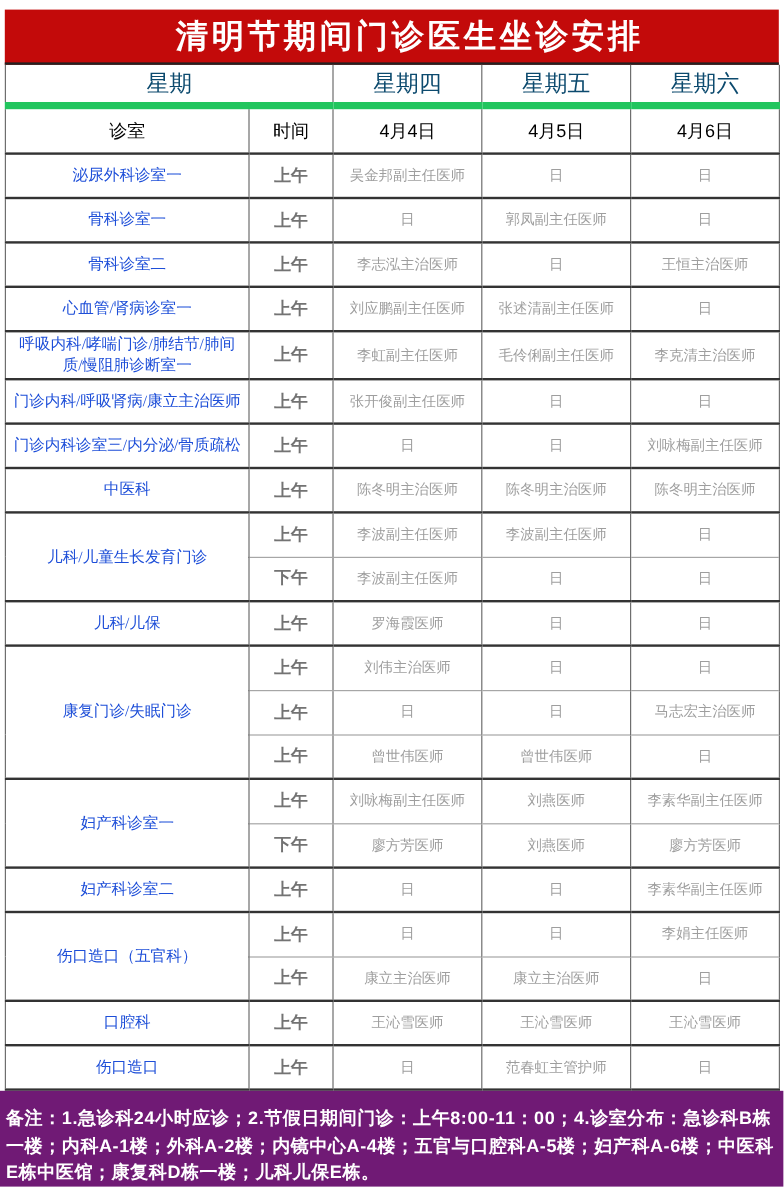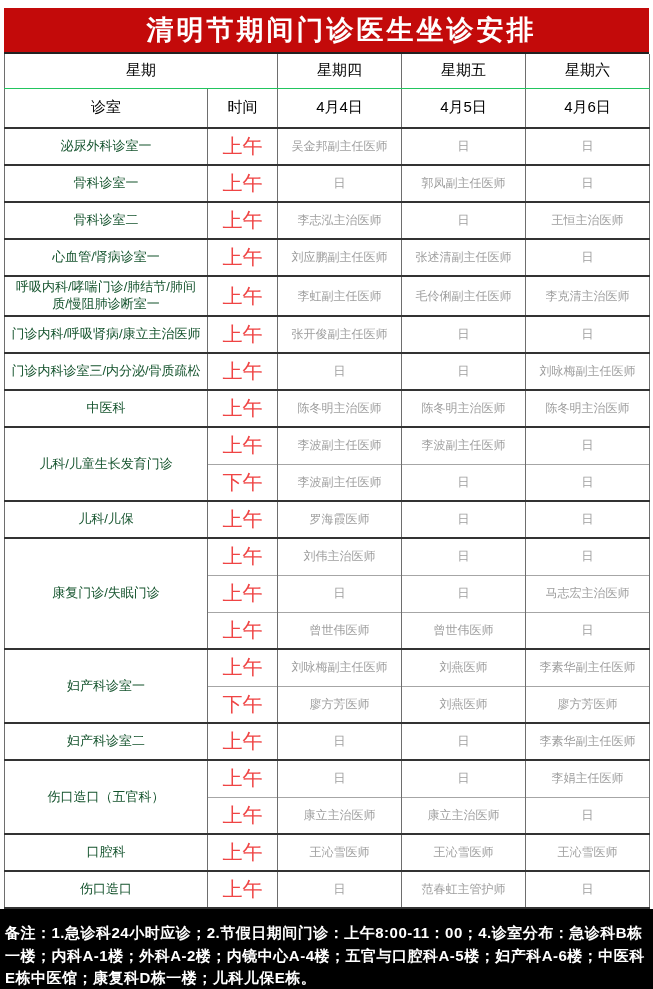--- a/index.html
+++ b/index.html
@@ -34,30 +34,30 @@
     table-layout: fixed;
   }
   table.sched td {
     border-left: 1px solid #6e6e6e;
     border-right: 1px solid #6e6e6e;
     text-align: center;
     vertical-align: middle;
     padding: 2px 4px;
     word-break: break-all;
   }
-  tr.hdr1 td { height: 34px; font-size: 15px; color: #000000; border-bottom: 1px solid #22c55e; }
+  tr.hdr1 td { height: 34px; font-size: 19px; color: #0c4a6e; border-bottom: 6px solid #22c55e; }
   tr.hdr2 td { height: 40px; font-size: 15px; color: #000000; }
 
   tr.group-start td { border-top: 2px solid #333; }
   tr.inner-row  td { border-top: 1px solid #a6a6a6; }
   tr.body-row      { height: 37px; }
   tr.last-row td   { border-bottom: 2px solid #333; }
 
-  td.room-cell { font-size: 13px; color: #14532d; line-height: 1.3; }
-  td.time-cell { font-size: 20px; color: #ef4444; }
+  td.room-cell { font-size: 13px; color: #1d4ed8; line-height: 1.3; font-family: Liberation Serif, serif; }
+  td.time-cell { font-size: 14px; color: #737373; font-weight: bold; }
   td.doc-cell  { font-size: 12px; color: #9e9e9e; }
 
   .notes {
     width: 653px;
     flex: 1;
     min-height: 80px;
     padding: 13px 6px 8px 5px;
     color: #ffffff;
     font-weight: bold;
     font-size: 15px;
@@ -235,15 +235,15 @@
         <tr class="body-row group-start last-row">
           <td class="room-cell" rowspan="1">伤口造口</td>
           <td class="time-cell">上午</td>
           <td class="doc-cell">日</td>
           <td class="doc-cell">范春虹主管护师</td>
           <td class="doc-cell">日</td>
         </tr>
       </tbody>
   </table>
 
-  <div class="notes redbg" style="background: #000000;">备注：1.急诊科24小时应诊；2.节假日期间门诊：上午8:00-11：00；4.诊室分布：急诊科B栋一楼；内科A-1楼；外科A-2楼；内镜中心A-4楼；五官与口腔科A-5楼；妇产科A-6楼；中医科E栋中医馆；康复科D栋一楼；儿科儿保E栋。</div>
+  <div class="notes redbg" style="background: #701a75;">备注：1.急诊科24小时应诊；2.节假日期间门诊：上午8:00-11：00；4.诊室分布：急诊科B栋一楼；内科A-1楼；外科A-2楼；内镜中心A-4楼；五官与口腔科A-5楼；妇产科A-6楼；中医科E栋中医馆；康复科D栋一楼；儿科儿保E栋。</div>
 
 </div>
 
 </body></html>

